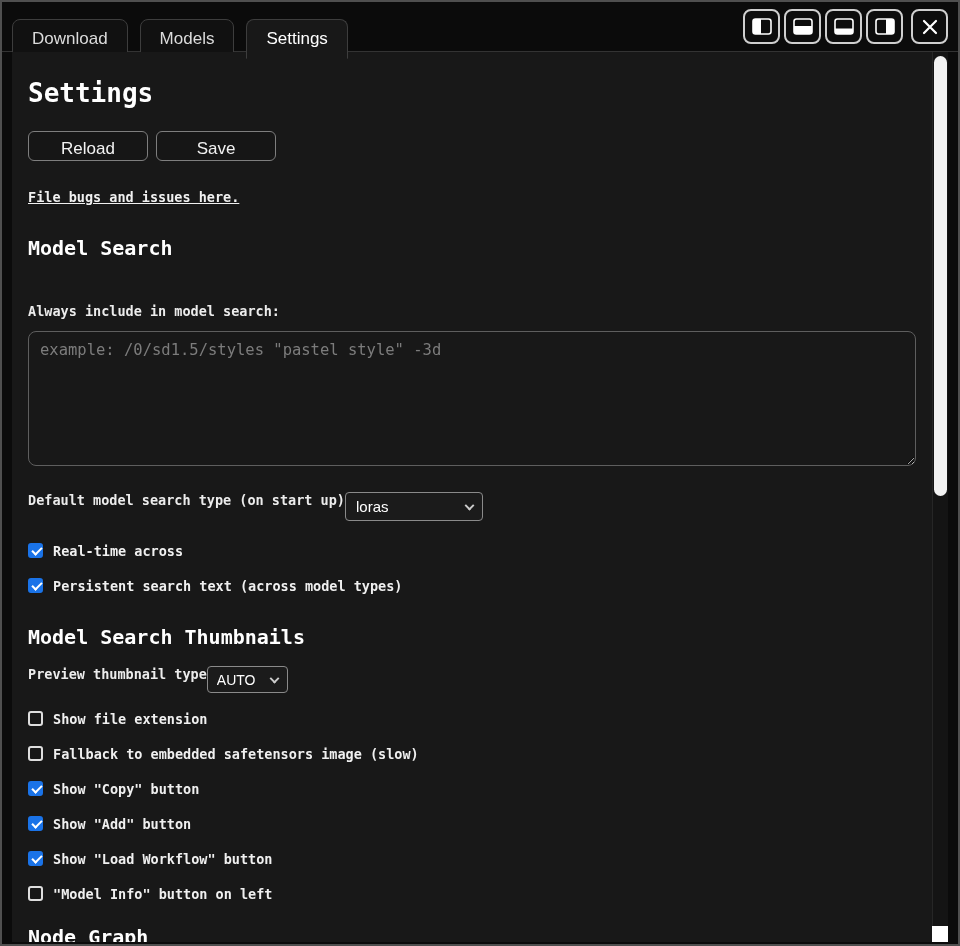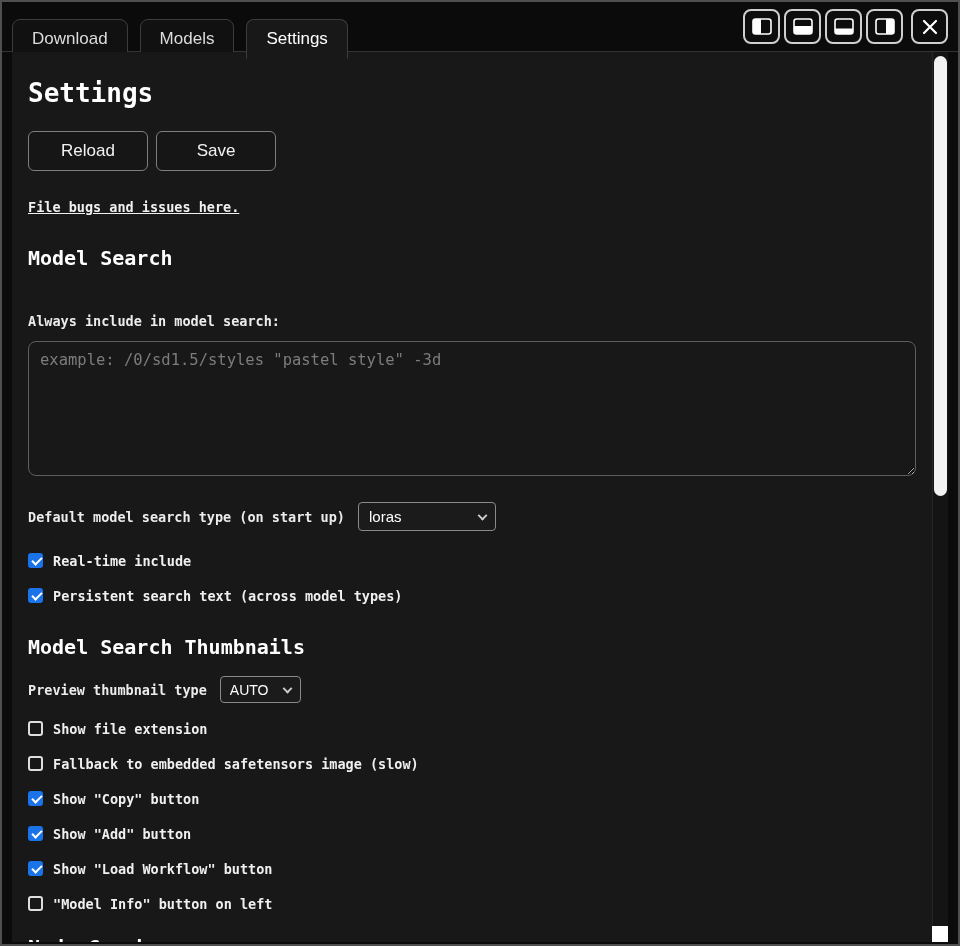--- a/index.html
+++ b/index.html
@@ -67,21 +67,21 @@
 
   .page-title {
     margin-top: 26px;
     font-family: "DejaVu Sans Mono", monospace;
     font-weight: bold; font-size: 26px; color: #ffffff;
     line-height: 1.2;
   }
 
   .btn-row { margin-top: 22px; display: flex; gap: 8px; }
   .btn {
-    min-width: 120px; height: 40px;
+    min-width: 120px; height: 30px;
     padding: 7px 28px;
     background: #161616;
     border: 1px solid #7e7e7e;
     border-radius: 6px;
     color: #f2f2f2; font-size: 17px;
     font-family: "Liberation Sans", sans-serif;
     cursor: pointer;
   }
 
   .bug-link {
@@ -114,21 +114,21 @@
     background: #181818;
     border: 1px solid #5e5e5e;
     border-radius: 8px;
     padding: 9px 11px;
     font-family: "DejaVu Sans Mono", monospace;
     font-size: 15.5px; color: #dddddd;
     resize: both; outline: none;
   }
   textarea.search-include::placeholder { color: #7c7c7c; }
 
-  .select-row { margin-top: 22px; display: flex; align-items: center; gap: 13px; }
+  .select-row { margin-top: 22px; display: flex; }
   .select-row .row-label {
     font-family: "DejaVu Sans Mono", monospace;
     font-weight: bold; font-size: 13.5px; color: #ececec;
   }
   .select-wrap { position: relative; display: inline-block; }
   select.ui-select {
     appearance: none; -webkit-appearance: none; -moz-appearance: none;
     background: #1b1b1b;
     border: 1px solid #8a8a8a;
     border-radius: 4px;
@@ -269,21 +269,21 @@
           <select class="ui-select lg">
             <option>loras</option>
           </select>
           <span class="chevron"></span>
         </span>
       </div>
 
       <div class="cb-group">
         <div class="checkbox-row">
           <span class="checkbox checked"></span>
-          <span class="cb-label">Real-time include</span>
+          <span class="cb-label">Real-time across</span>
         </div>
         <div class="checkbox-row">
           <span class="checkbox checked"></span>
           <span class="cb-label">Persistent search text (across model types)</span>
         </div>
       </div>
 
       <h2 class="section-heading mt-th">Model Search Thumbnails</h2>
 
       <div class="select-row" style="margin-top:16px;">

